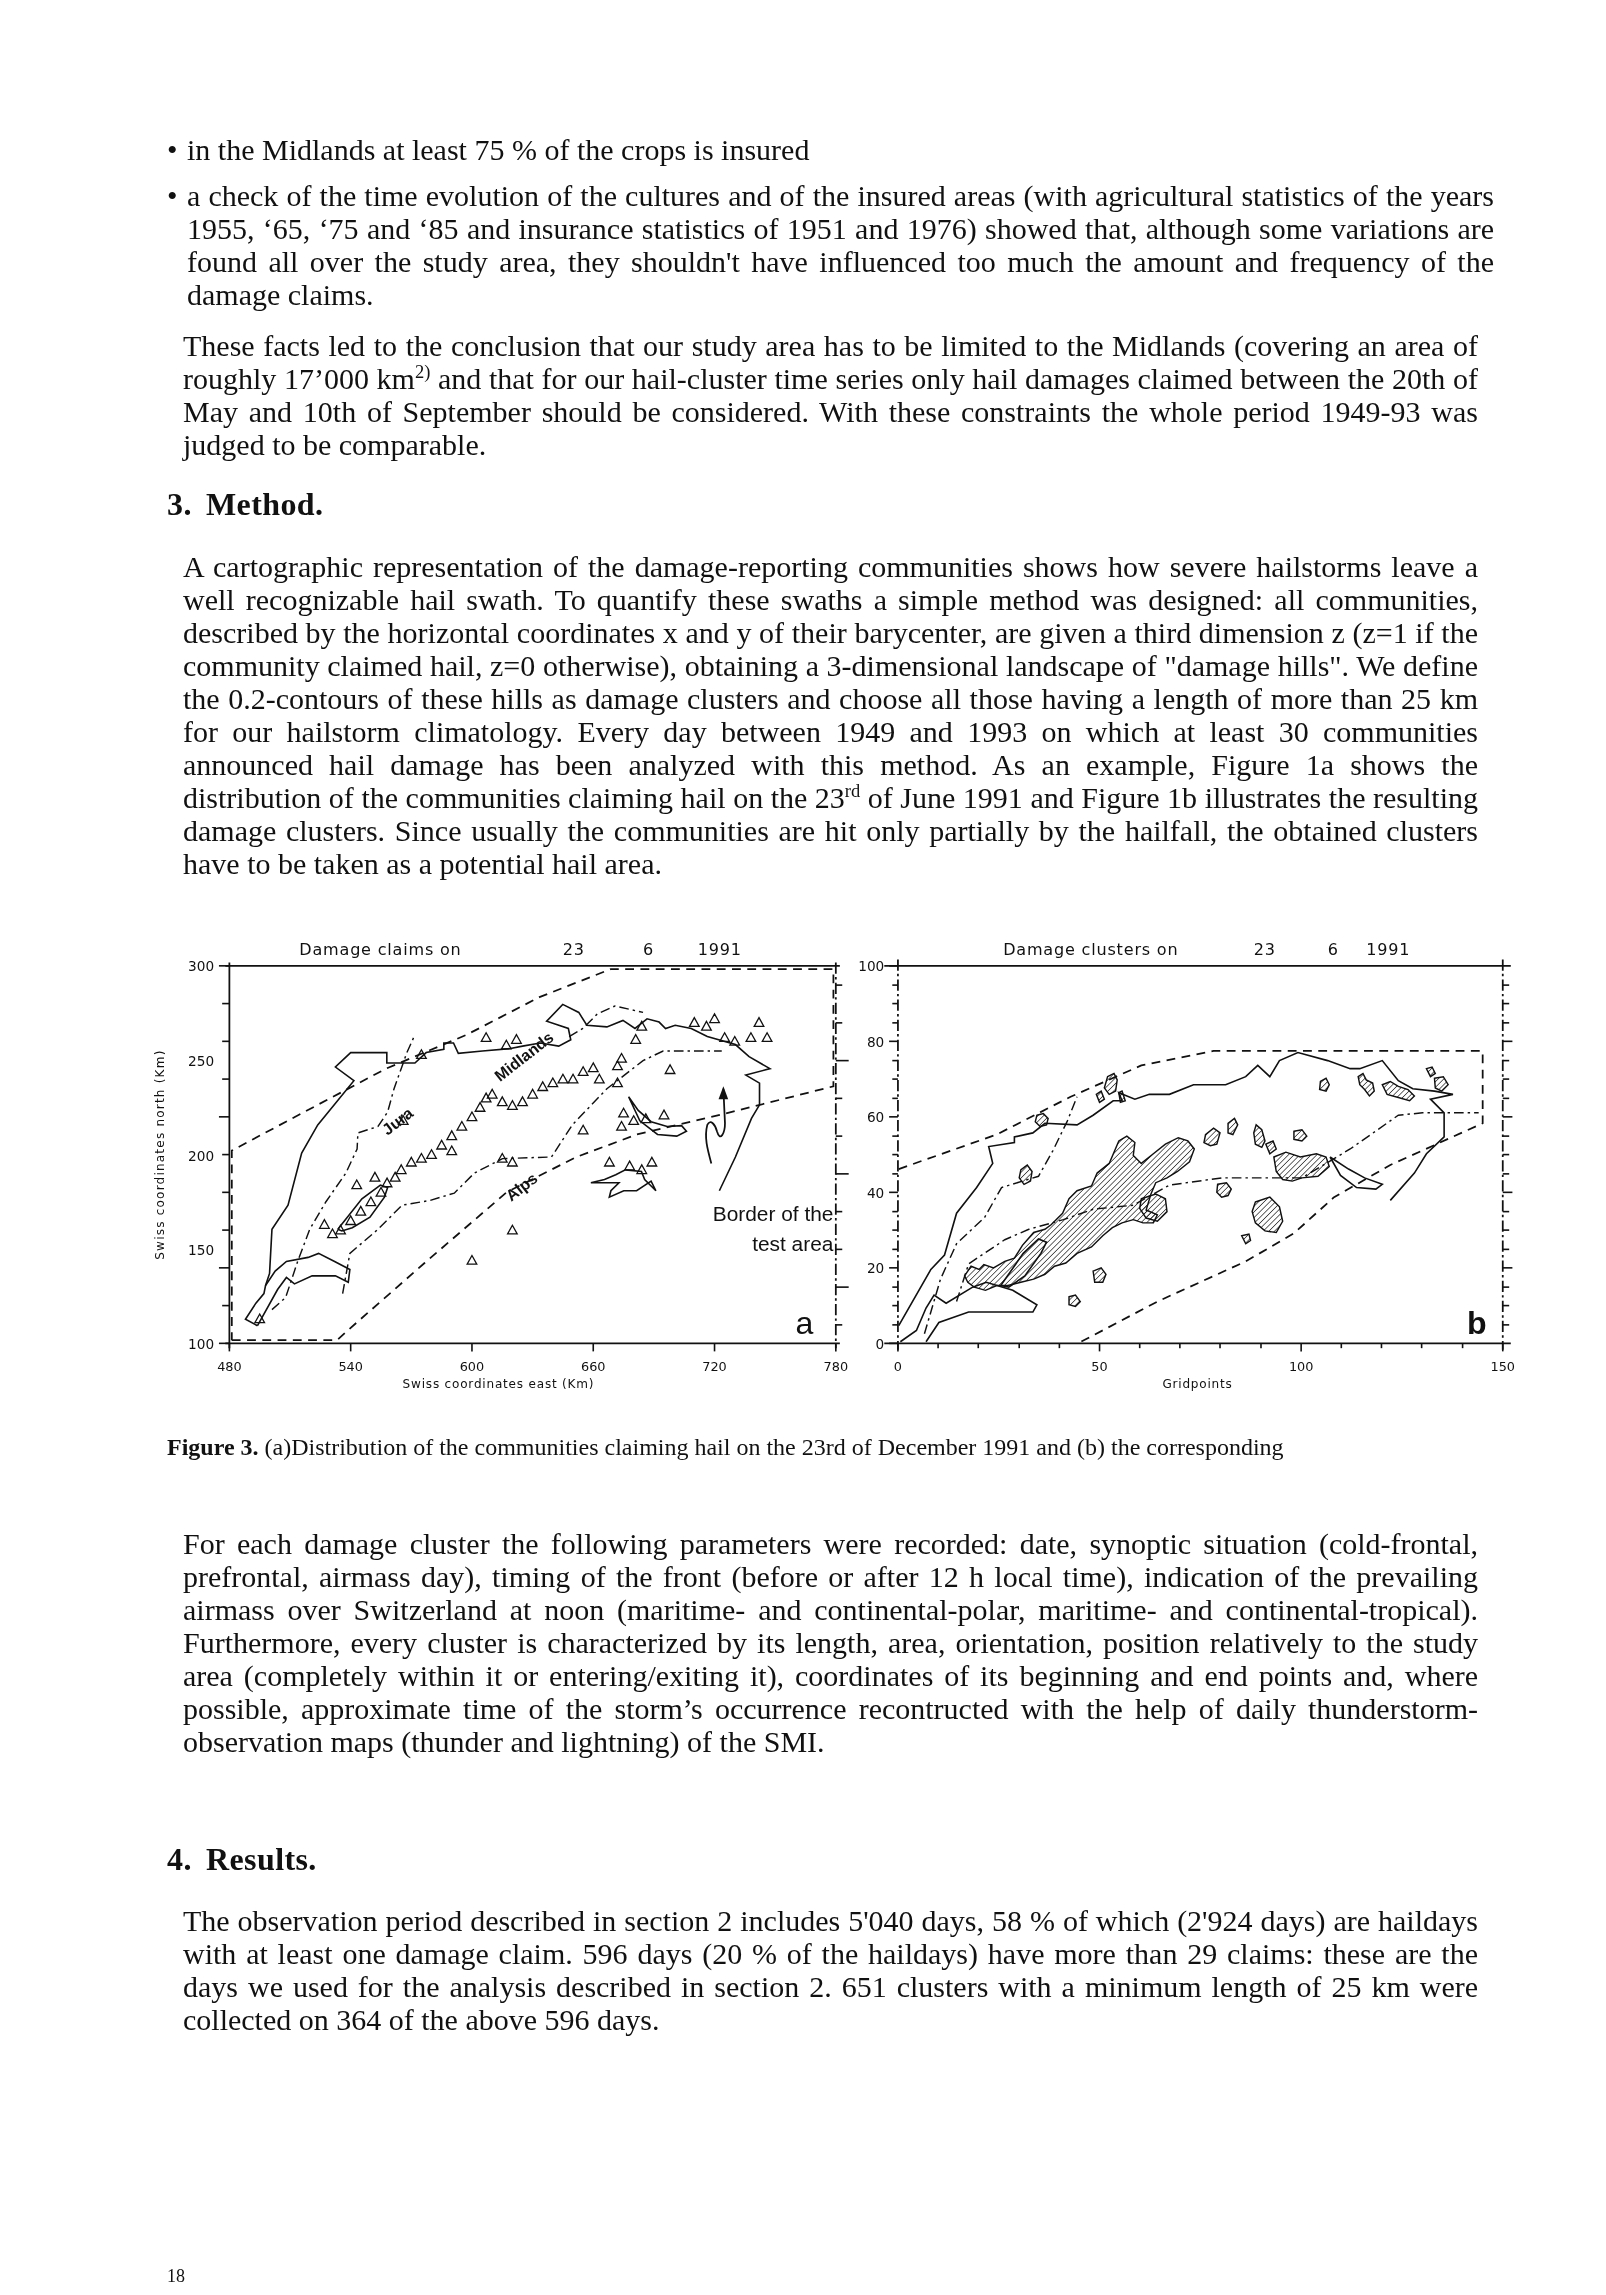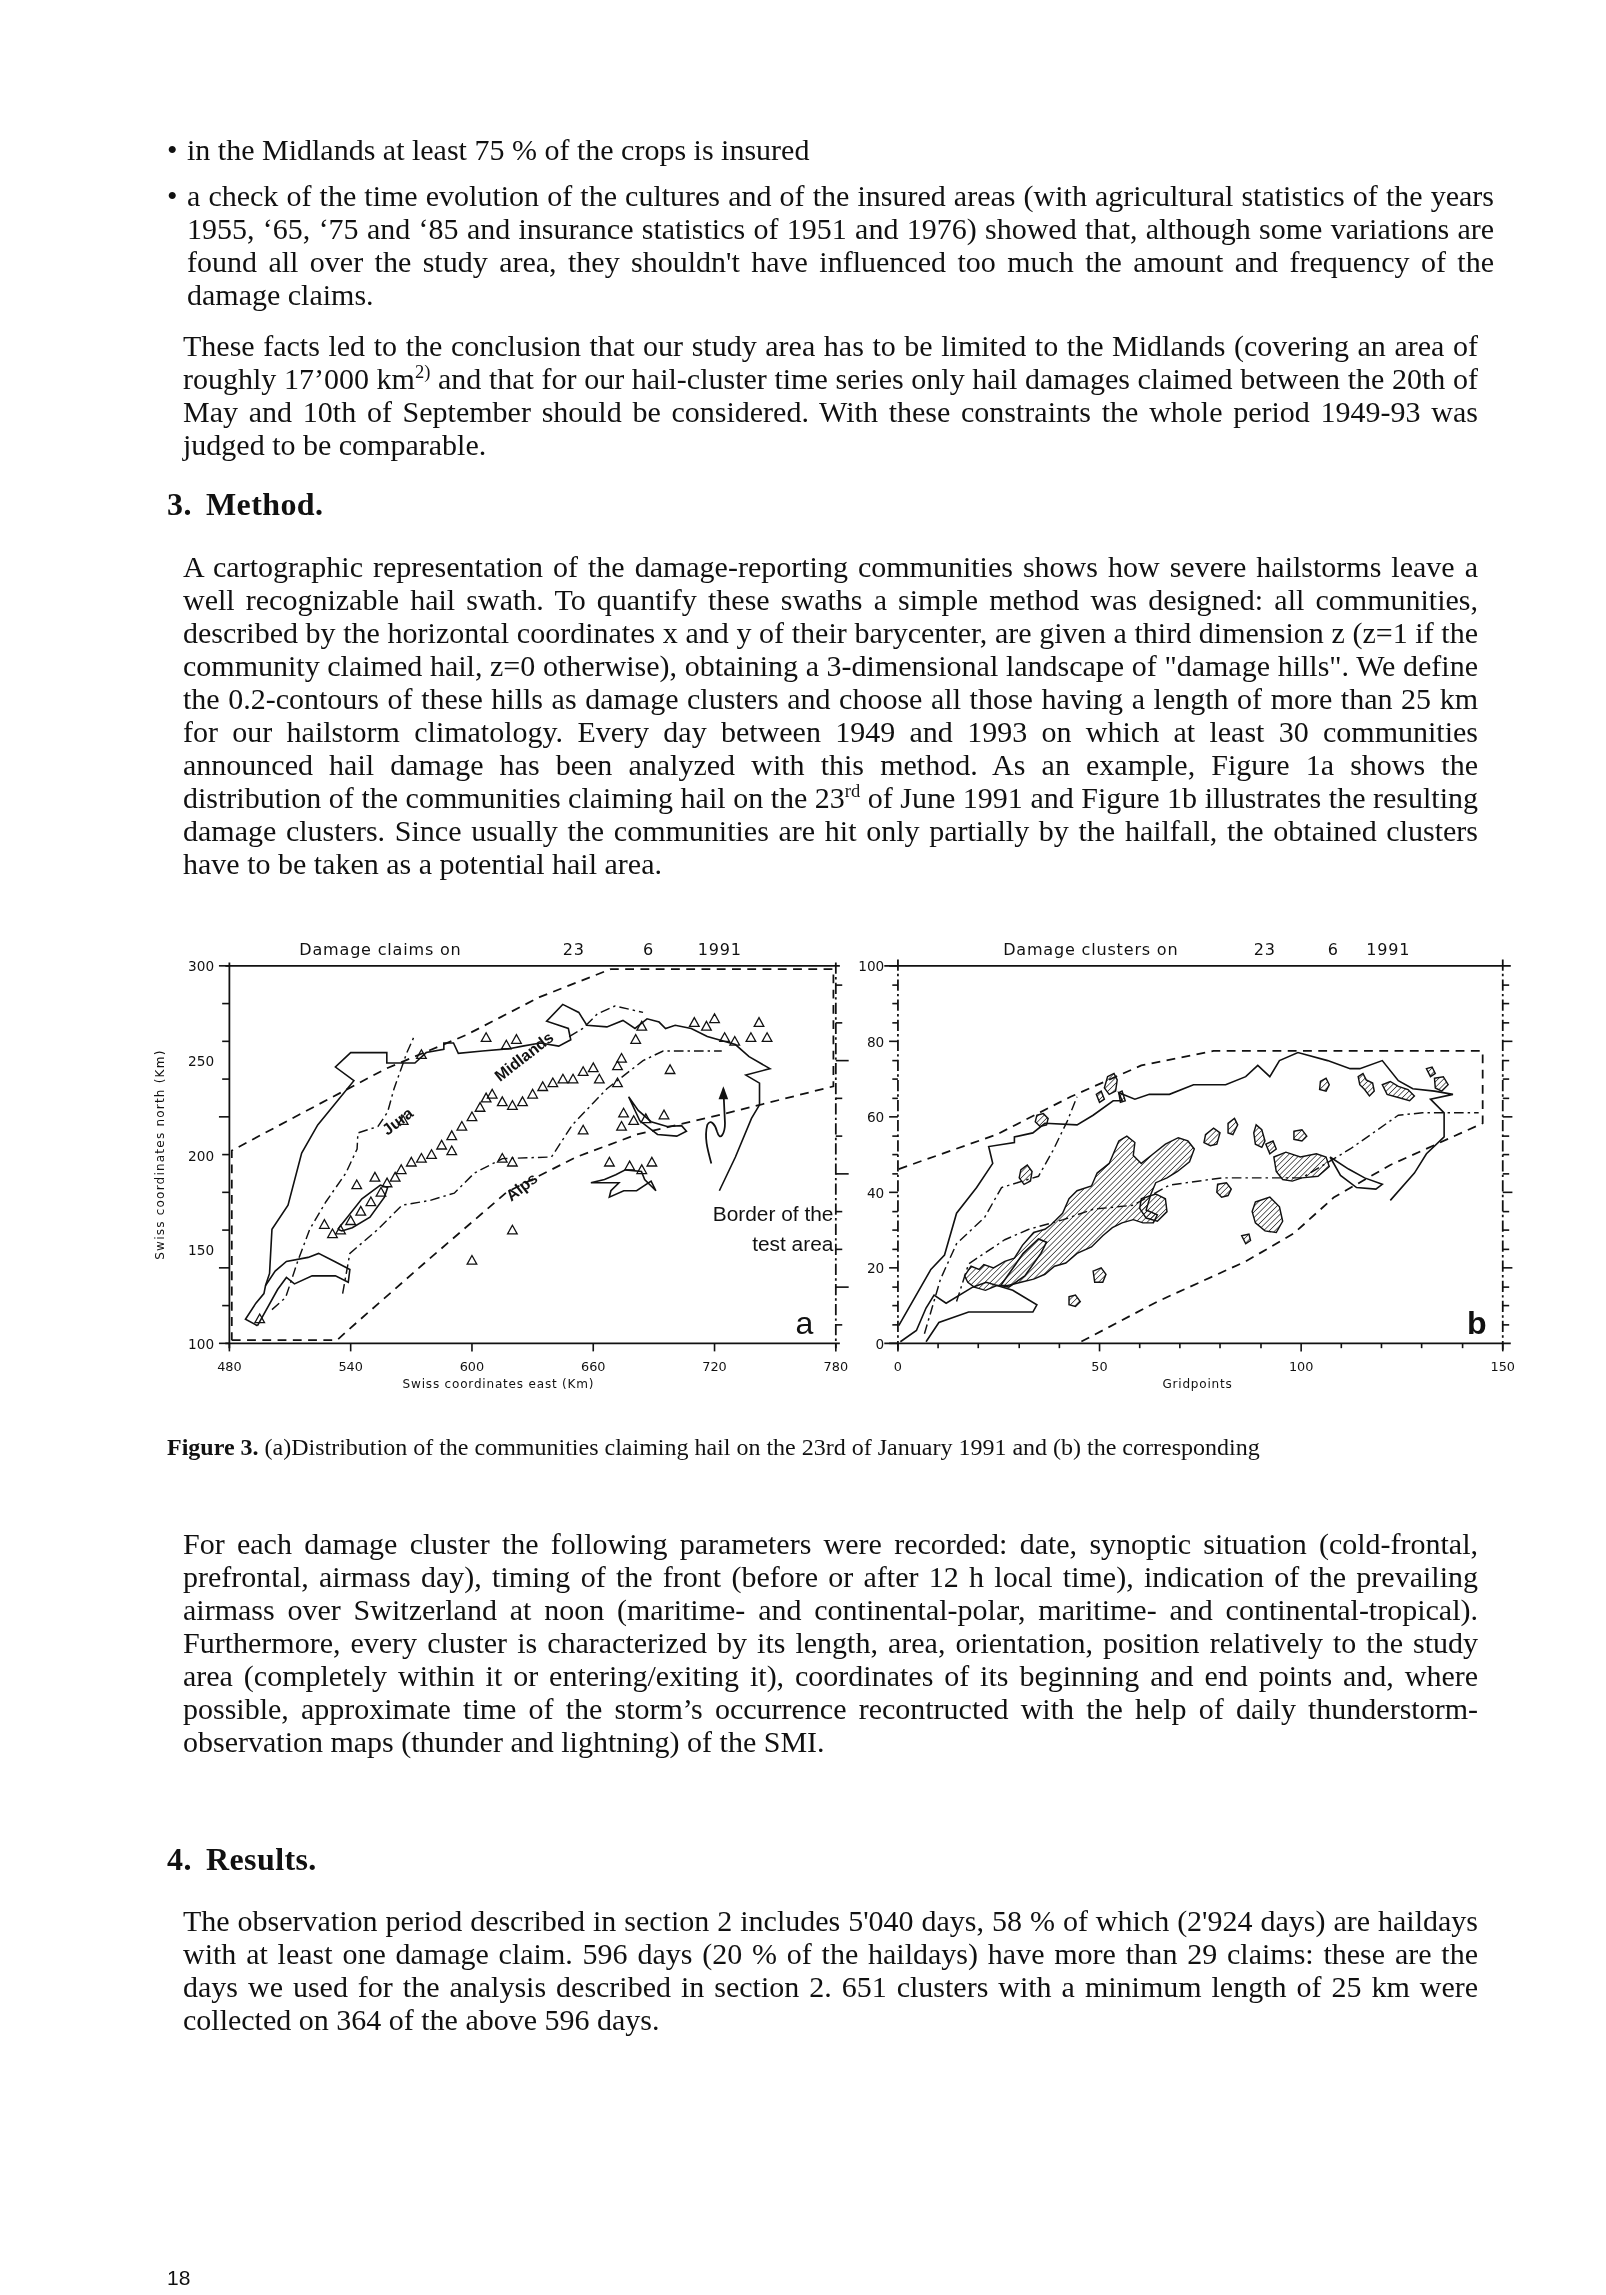--- a/index.html
+++ b/index.html
@@ -11,21 +11,21 @@
   .blk p { margin: 16px; }
   .bullet-row { position: absolute; left: 167px; width: 1327px; font-size: 30px; line-height: 33px; }
   .bullet-dot { position: absolute; left: 0; top: 0; width: 48px; }
   .bullet-text { margin-left: 20px; text-align: justify; }
   .h2 { position: absolute; left: 167px; font-size: 32px; font-weight: bold; letter-spacing: 0.4px; }
   .h2 .num { display: inline-block; width: 39px; }
   sup { font-size: 18.5px; line-height: 0; vertical-align: 11.2px; }
   .caption { position: absolute; left: 167px; width: 1327px; font-size: 24px; line-height: 30.5px; text-align: justify; }
   .caption .lab { font-weight: bold; }
   .caption .cont { display: block; padding-left: 121px; }
-  .pnum { position: absolute; left: 167px; top: 2266px; font-family: Liberation Sans, sans-serif; font-size: 21px; text-align: center; }
+  .pnum { position: absolute; left: 167px; top: 2266px; font-family: Liberation Serif, serif; font-size: 18px; text-align: center; }
   .fig { position: absolute; }
   .fig svg { overflow: visible; }
   .axlab { font-family: "DejaVu Sans", "Liberation Sans", sans-serif; }
 </style>
 </head>
 <body>
 
 <div class="page">
 
   <div class="bullet-row" style="top:133px;">
@@ -344,21 +344,21 @@
         <path d="M745,212 L756,210 762,220 754,228 746,224 Z"></path>
         <path d="M320,452 L330,448 336,456 332,466 322,466 Z"></path>
         <path d="M290,484 L298,482 304,490 298,496 290,494 Z"></path>
         <path d="M505,408 L514,406 516,414 510,418 Z"></path>
       </g>
       <text x="810" y="530" font-family="Liberation Sans, DejaVu Sans, sans-serif" font-weight="bold" font-size="40" fill="#111" text-anchor="end">b</text>
     </svg>
   </div>
 
   <div class="caption" style="top:1432px;">
-    <span class="lab">Figure 3.</span><span> (a)Distribution of the communities claiming hail on the 23rd of January 1991 and (b) the corresponding</span>
+    <span class="lab">Figure 3.</span><span> (a)Distribution of the communities claiming hail on the 23rd of December 1991 and (b) the corresponding</span>
   </div>
 
   <div class="blk" style="top:1511px;">
     <p>For each damage cluster the following parameters were recorded: date, synoptic situation (cold-frontal, prefrontal, airmass day), timing of the front (before or after 12 h local time), indication of the prevailing airmass over Switzerland at noon (maritime- and continental-polar, maritime- and continental-tropical). Furthermore, every cluster is characterized by its length, area, orientation, position relatively to the study area (completely within it or entering/exiting it), coordinates of its beginning and end points and, where possible, approximate time of the storm’s occurrence recontructed with the help of daily thunderstorm-observation maps (thunder and lightning) of the SMI.</p>
   </div>
 
   <div class="h2" style="top:1841px;">
     <span class="num">4.</span><span>Results.</span>
   </div>
   <div class="blk" style="top:1888px;">

